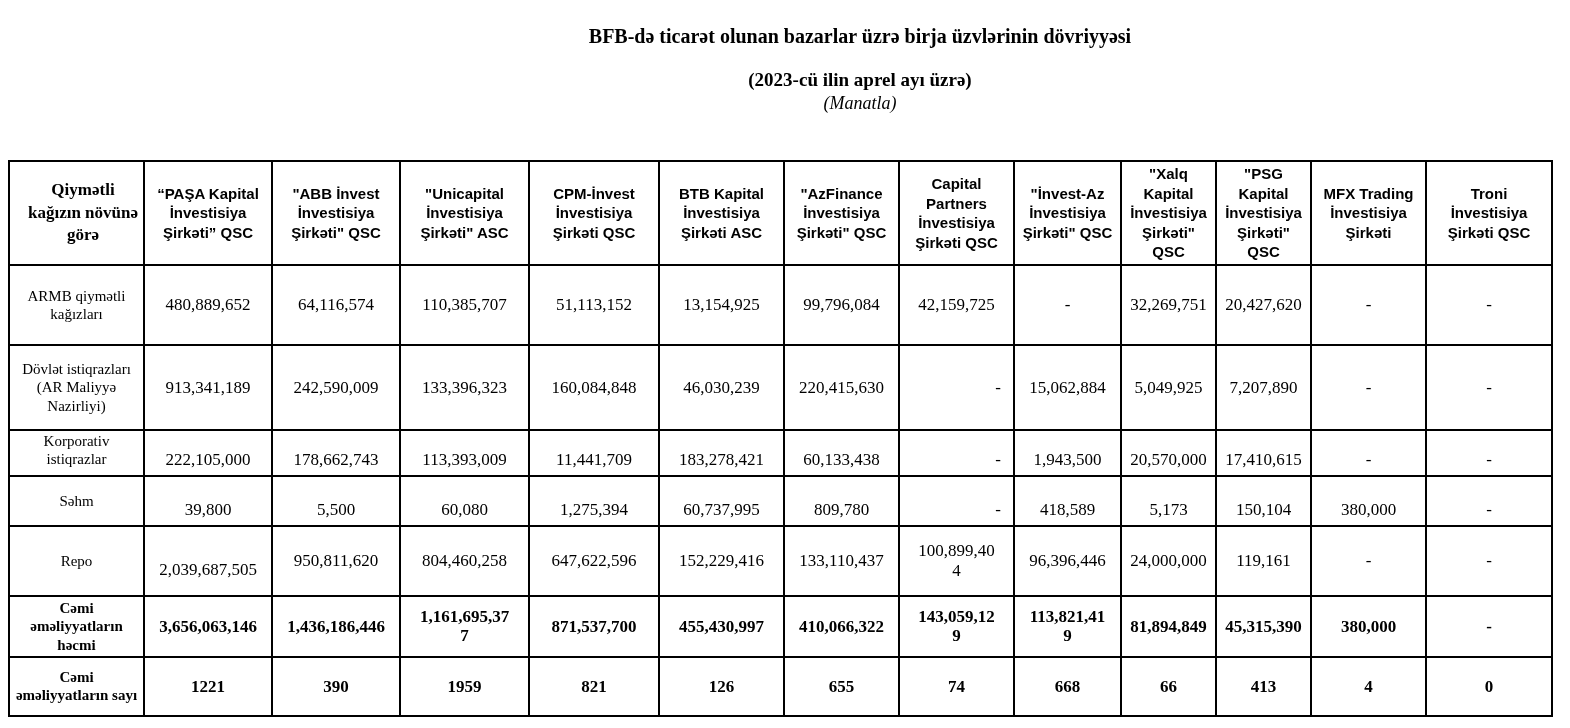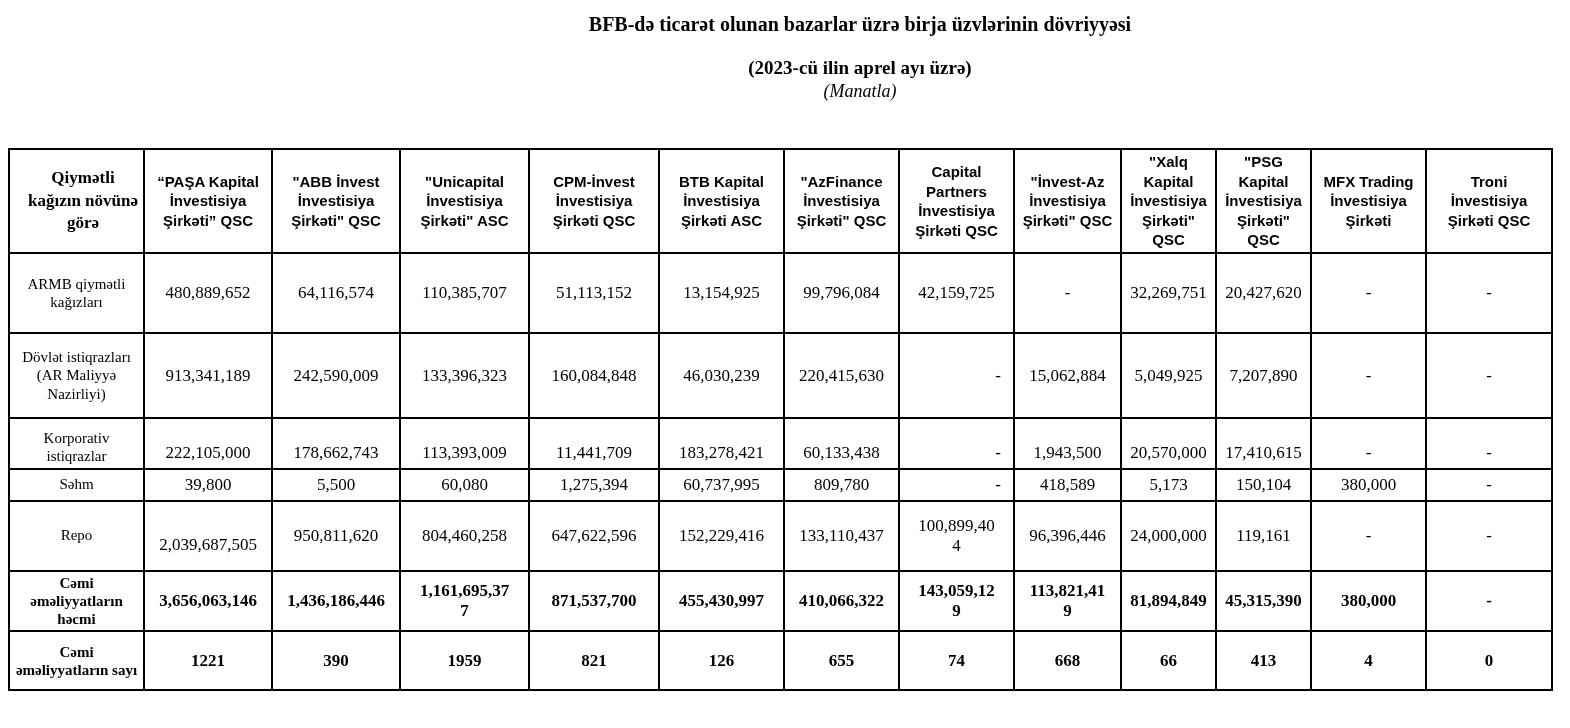--- a/index.html
+++ b/index.html
@@ -13,21 +13,21 @@
     position: relative;
     width: 1570px;
     height: 728px;
     background: #ffffff;
     overflow: hidden;
   }
   .heading {
     margin-left: 150px;
     width: 1420px;
     text-align: center;
-    padding-top: 12px;
+    padding-top: 24px;
   }
   .title {
     font-weight: bold;
     font-size: 20px;
     line-height: 24px;
   }
   .period {
     font-weight: bold;
     font-size: 19px;
     margin-top: 20px;
@@ -76,21 +76,21 @@
   tbody td {
     font-size: 17px;
     line-height: 1.15;
   }
   tbody tr.bold th.rowlabel,
   tbody tr.bold td {
     font-weight: bold;
   }
   tbody tr.vb td { vertical-align: bottom; padding-bottom: 5px; }
   tbody td.vbot { vertical-align: bottom; padding-bottom: 15px; }
-  tbody th.vtop { vertical-align: top; padding-top: 10px; text-align: center; }
+  tbody th.vtop { vertical-align: top; padding-top: 1px; text-align: center; }
   tbody td.dash-right {
     text-align: right;
     padding-right: 12px;
     vertical-align: middle;
   }
   span.w10 {
     display: inline-block;
     max-width: 80px;
     word-break: break-all;
     line-height: 1.15;
@@ -184,21 +184,21 @@
           <td>11,441,709</td>
           <td>183,278,421</td>
           <td>60,133,438</td>
           <td class="dash-right">-</td>
           <td>1,943,500</td>
           <td>20,570,000</td>
           <td>17,410,615</td>
           <td>-</td>
           <td>-</td>
         </tr>
-        <tr class="vb" style="height: 32px;">
+        <tr class="vb" style="height: 50px;">
           <th class="rowlabel">Səhm</th>
           <td>39,800</td>
           <td>5,500</td>
           <td>60,080</td>
           <td>1,275,394</td>
           <td>60,737,995</td>
           <td>809,780</td>
           <td class="dash-right">-</td>
           <td>418,589</td>
           <td>5,173</td>

